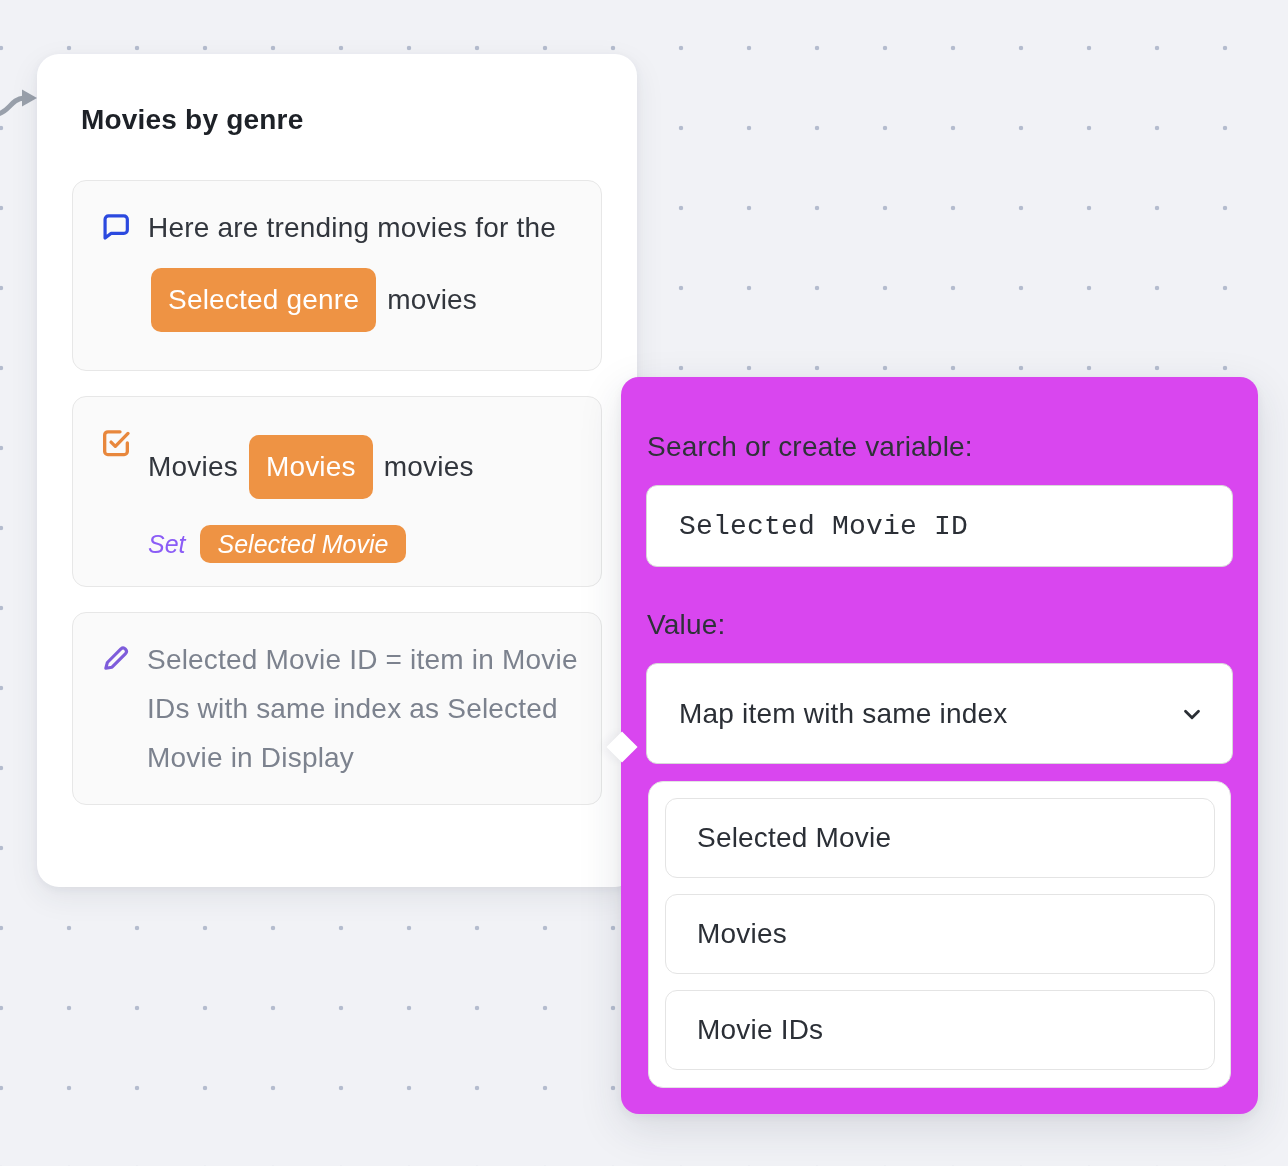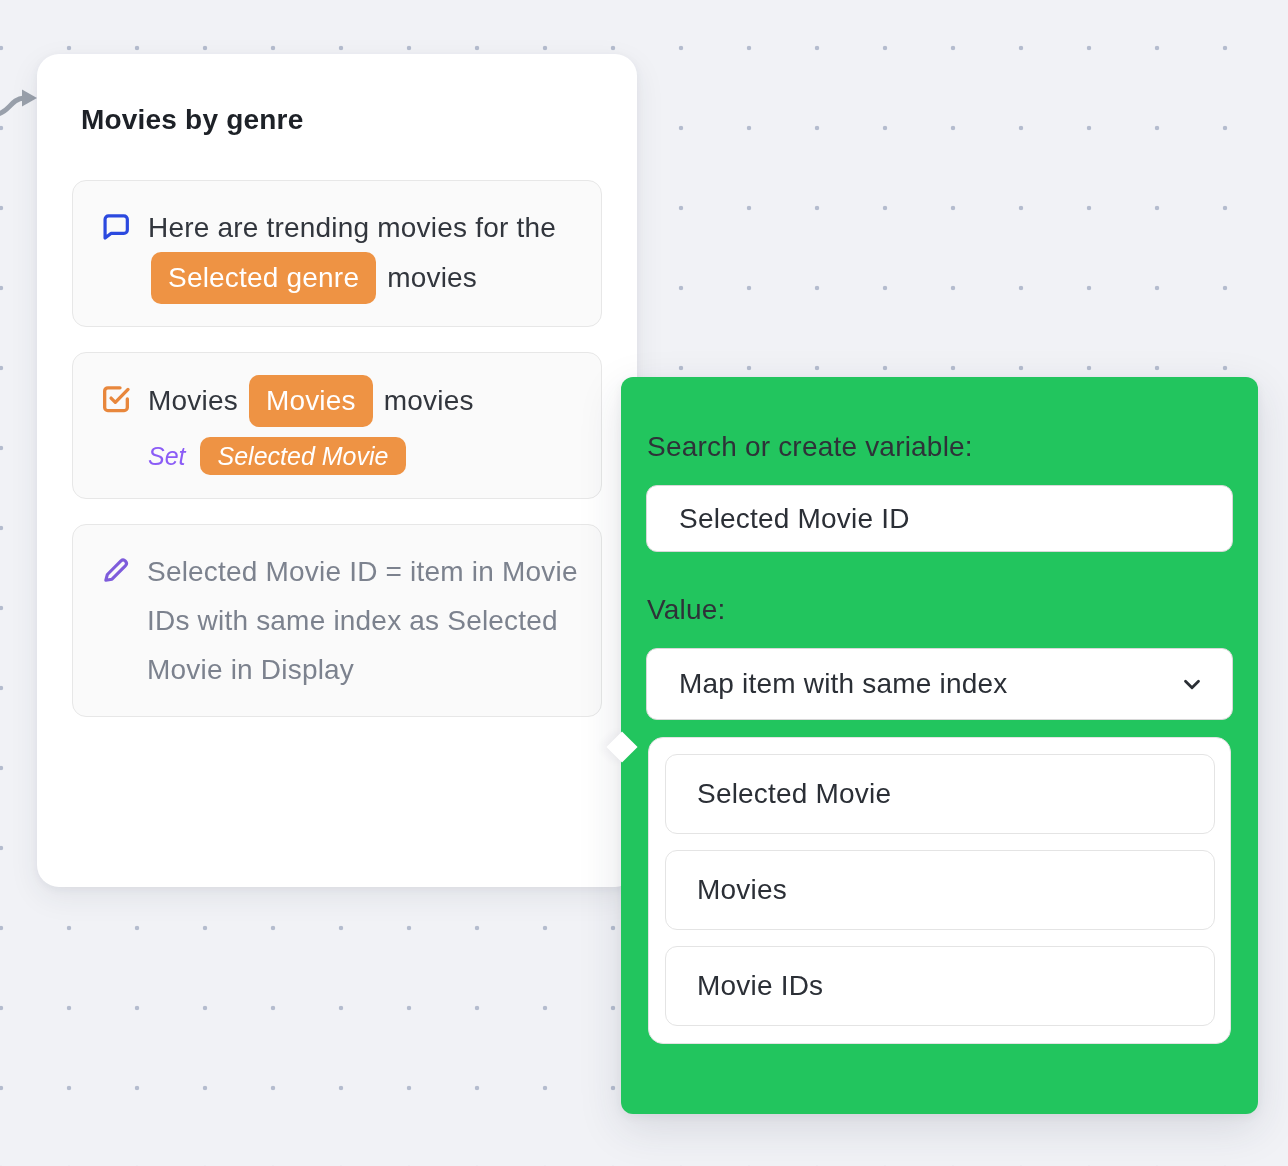--- a/index.html
+++ b/index.html
@@ -30,60 +30,60 @@
     display:flex;align-items:flex-start;gap:16px;
     padding:22px 22px 22px 27px;margin-bottom:25px;
   }
   .block .icon{flex:0 0 auto;margin-top:8px;}
   .block-text{
     font-size:28px;line-height:49px;color:#32363d;letter-spacing:.2px;
   }
   .muted{color:#7c828e;}
   .pill{
     display:inline-block;background:#ee9344;color:#ffffff;
-    border-radius:10px;padding:4px 17px;line-height:44px;
-    margin:0 3px;vertical-align:baseline;
+    border-radius:10px;padding:10px 17px;line-height:44px;
+    margin:16px 3px;vertical-align:baseline;
   }
   .set-line{margin-top:9px;font-size:25px;line-height:40px;}
   .set-word{font-style:italic;color:#8b5cf6;}
   .pill-small{
     display:inline-block;background:#ee9344;color:#fff;font-style:italic;
     border-radius:10px;padding:0 18px;line-height:38px;font-size:25px;
     margin-left:14px;vertical-align:baseline;
   }
 
   
   .connector{position:absolute;left:0;top:80px;z-index:0;}
 
   
   .popup{
     position:absolute;left:621px;top:377px;width:637px;height:737px;
-    background:#22c55e;border-radius:12px;box-sizing:border-box;
+    background:#d946ef;border-radius:18px;box-sizing:border-box;
     padding:54px 25px 0 25px;
     box-shadow:0 14px 44px rgba(40,48,70,.13), 0 3px 10px rgba(40,48,70,.06);
     z-index:2;
   }
   .popup-notch{
     position:absolute;left:-10px;top:359px;width:22px;height:22px;
     background:#ffffff;transform:rotate(45deg);
     box-shadow:-4px 4px 8px rgba(40,48,70,.05);
   }
   .popup-label{
     font-size:28px;color:#2e3238;margin:0 0 22px 1px;letter-spacing:.2px;
   }
   .var-input{
-    box-sizing:border-box;width:587px;height:67px;display:block;
+    box-sizing:border-box;width:587px;height:82px;display:block;
     background:#fff;border:1.5px solid #d8d8d8;border-radius:11px;
-    font-family:Liberation Sans, sans-serif;
+    font-family:Liberation Mono, monospace;
     font-size:28px;color:#2b2f36;padding:0 0 0 32px;outline:none;
     letter-spacing:.2px;
   }
   .value-label{margin-top:42px;}
   .dropdown{
-    box-sizing:border-box;width:587px;height:72px;
+    box-sizing:border-box;width:587px;height:101px;
     background:#fff;border:1.5px solid #d8d8d8;border-radius:11px;
     display:flex;align-items:center;justify-content:space-between;
     padding:0 27px 0 32px;cursor:pointer;
   }
   .dropdown-value{font-size:28px;color:#2b2f36;letter-spacing:.2px;}
   .options-box{
     box-sizing:border-box;width:583px;margin-top:17px;margin-left:2px;
     border:1.5px solid #e3e3e3;border-radius:15px;
     padding:16px 16px 1px 16px;background:#fff;
   }

